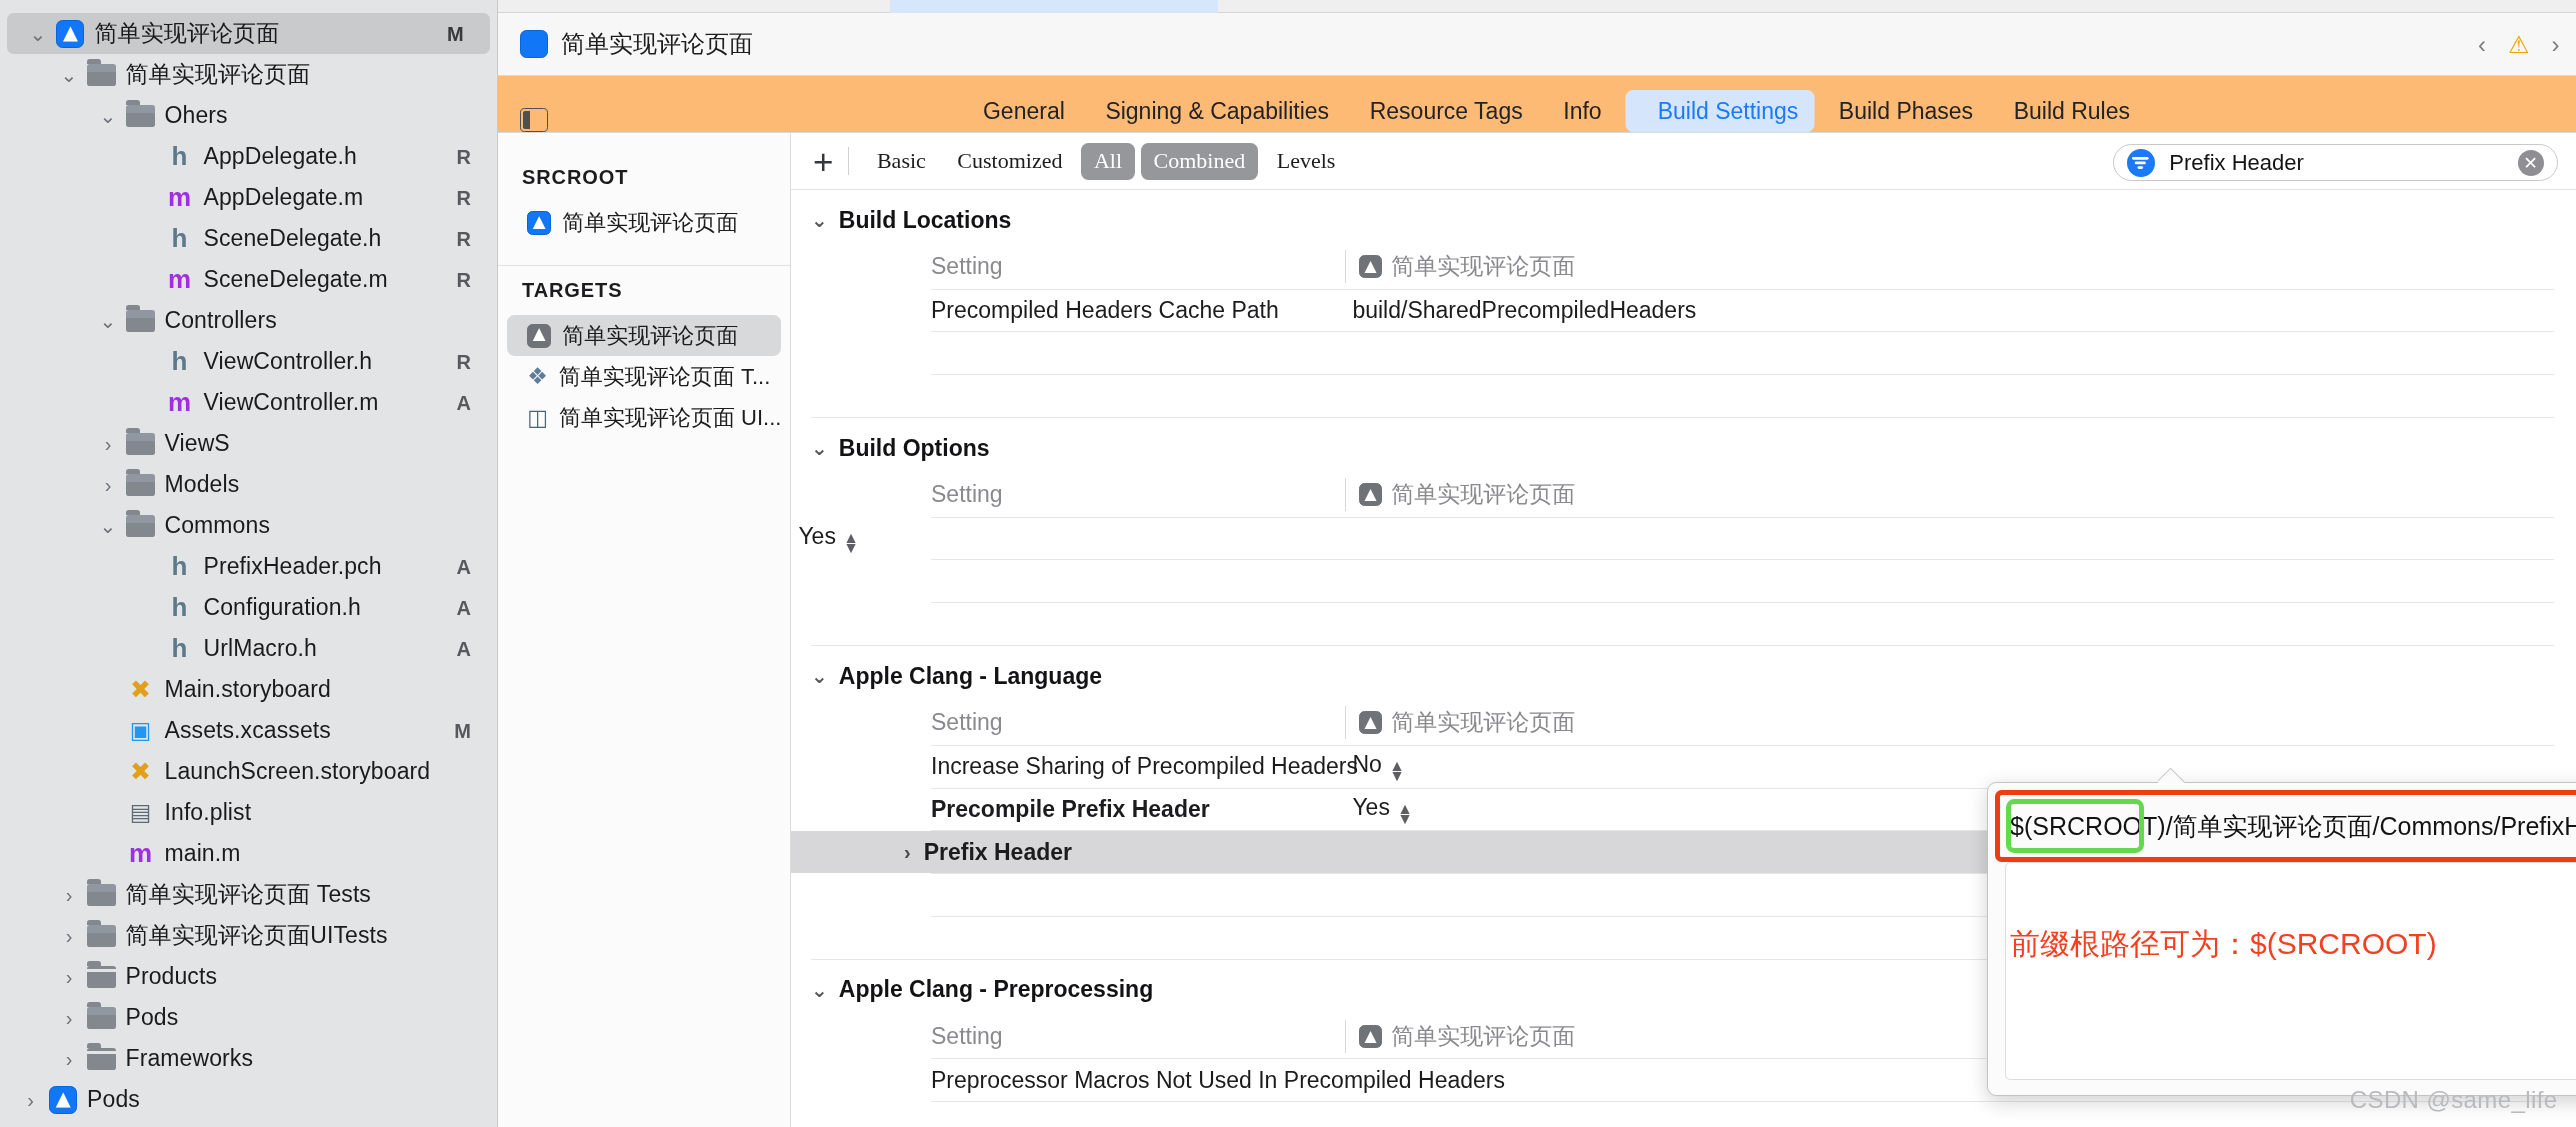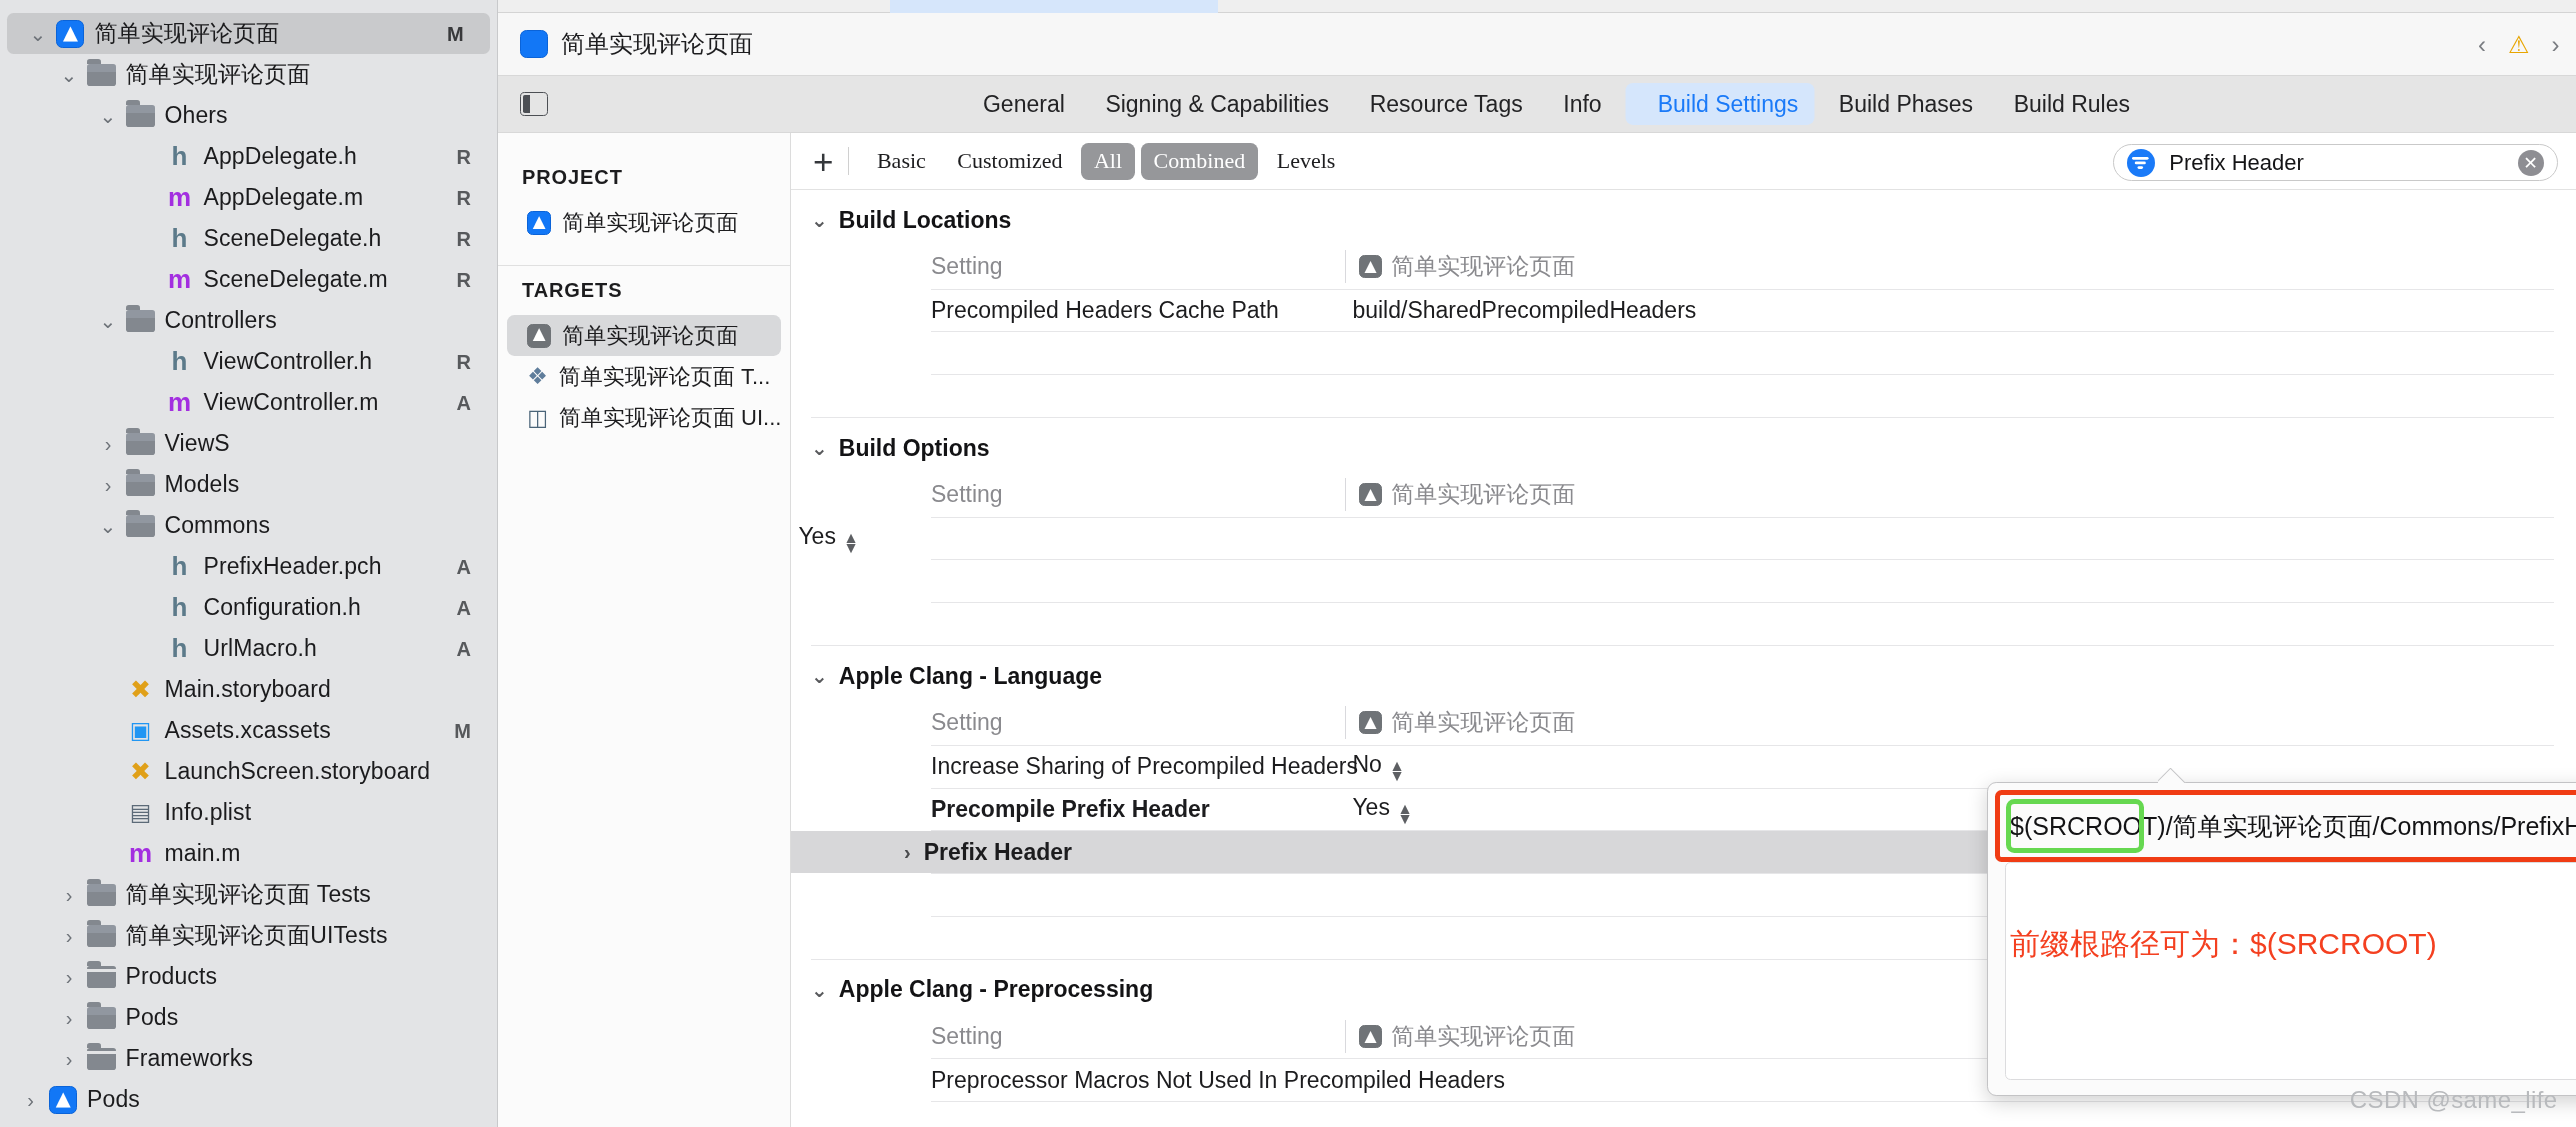--- a/index.html
+++ b/index.html
@@ -99,22 +99,22 @@
     display: flex; align-items: center; padding-left: 22px; flex: none; position: relative;
   }
   #docbar .appicon { width: 28px; height: 28px; }
   #docbar .title { font-size: 24px; color: #1d1d1f; margin-left: 13px; }
   #docbar .navbtns { position: absolute; right: 16.6px; top: 0; height: 63px; display: flex; align-items: center; gap: 22px; }
   #docbar .navbtns .g { font-size: 24px; color: #7a7d82; }
   #docbar .navbtns .warn { color: #e8a500; font-size: 24px; }
 
   
   #tabbar {
-    height: 57px; background: #e5e5e5; border-bottom: 0.9px solid #d8d8d8;
-    display: flex; align-items: center; flex: none; position: relative;
+    height: 57px; background: #fdba74; border-bottom: 0.9px solid #d8d8d8;
+    display: flex; align-items: flex-end; flex: none; position: relative;
   }
   #tabbar .sidebartoggle {
     margin-left: 22px; width: 28px; height: 24px; border: 1.8px solid #4c4f54;
     border-radius: 4.6px; position: relative; flex: none;
   }
   #tabbar .sidebartoggle::before {
     content: ""; position: absolute; left: 1.8px; top: 1.8px; bottom: 1.8px; width: 7.4px;
     background: #4c4f54; border-radius: 1.8px 0 0 1.8px;
   }
   #tabbar .tabs { display: flex; align-items: center; gap: 7.4px; margin: 0 auto; transform: translateX(-5.5px); }
@@ -513,21 +513,21 @@
           <span class="tab">Info</span>
           <span class="tab active">Build Settings</span>
           <span class="tab">Build Phases</span>
           <span class="tab">Build Rules</span>
         </div>
     </div>
 
     <div id="body">
 
       <div id="projlist">
-        <div class="section-hd">PROJECT</div>
+        <div class="section-hd">SRCROOT</div>
         <div id="projItems">
             <div class="item">
               <div class="appicon">
                 <span>▲</span>
               </div>
               <span>简单实现评论页面</span>
             </div>
           </div>
         <div class="divider"></div>
         <div class="section-hd">TARGETS</div>

